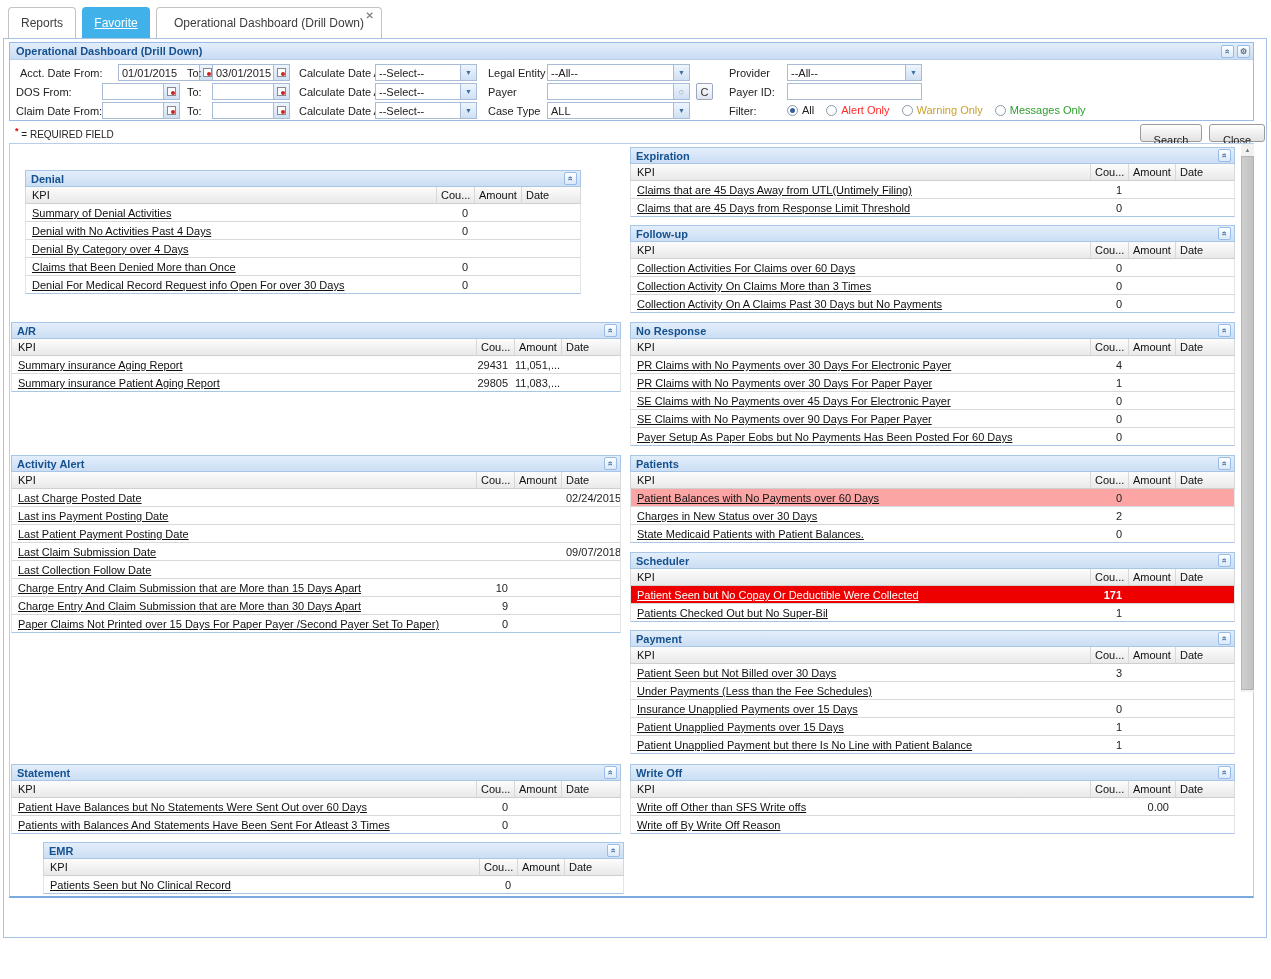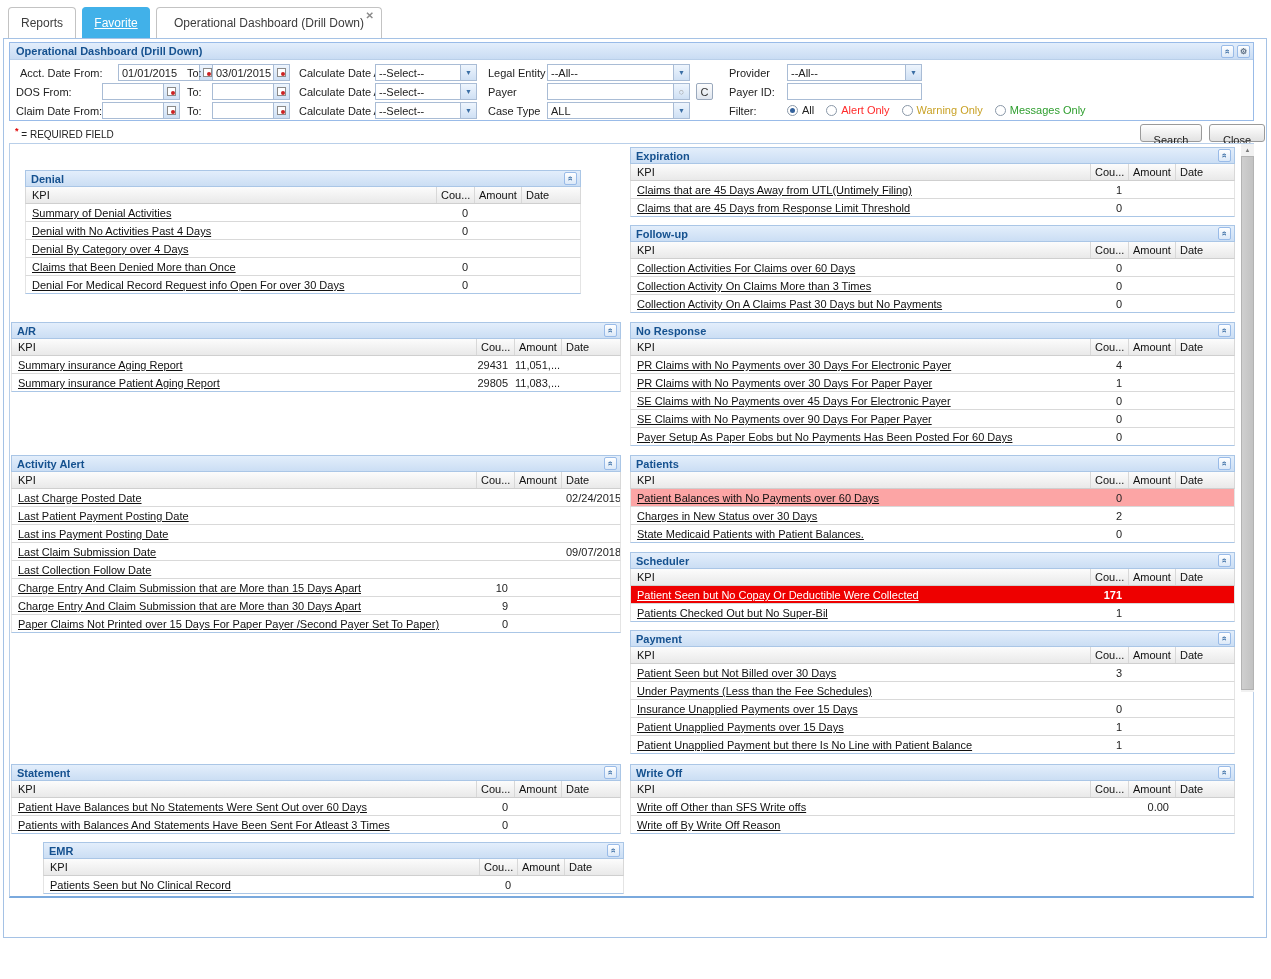--- a/index.html
+++ b/index.html
@@ -303,27 +303,27 @@
             <div>Amount</div>
             <div>Date</div>
           </div>
           <div class="t-row">
             <div class="c-kpi"><a>Last Charge Posted Date</a></div>
             <div class="c-cnt"></div>
             <div class="c-amt"></div>
             <div class="c-dt">02/24/2015</div>
           </div>
           <div class="t-row">
+            <div class="c-kpi"><a>Last ins Payment Posting Date</a></div>
+            <div class="c-cnt"></div>
+            <div class="c-amt"></div>
+            <div class="c-dt"></div>
+          </div>
+          <div class="t-row">
             <div class="c-kpi"><a>Last Patient Payment Posting Date</a></div>
-            <div class="c-cnt"></div>
-            <div class="c-amt"></div>
-            <div class="c-dt"></div>
-          </div>
-          <div class="t-row">
-            <div class="c-kpi"><a>Last ins Payment Posting Date</a></div>
             <div class="c-cnt"></div>
             <div class="c-amt"></div>
             <div class="c-dt"></div>
           </div>
           <div class="t-row">
             <div class="c-kpi"><a>Last Claim Submission Date</a></div>
             <div class="c-cnt"></div>
             <div class="c-amt"></div>
             <div class="c-dt">09/07/2018</div>
           </div>

